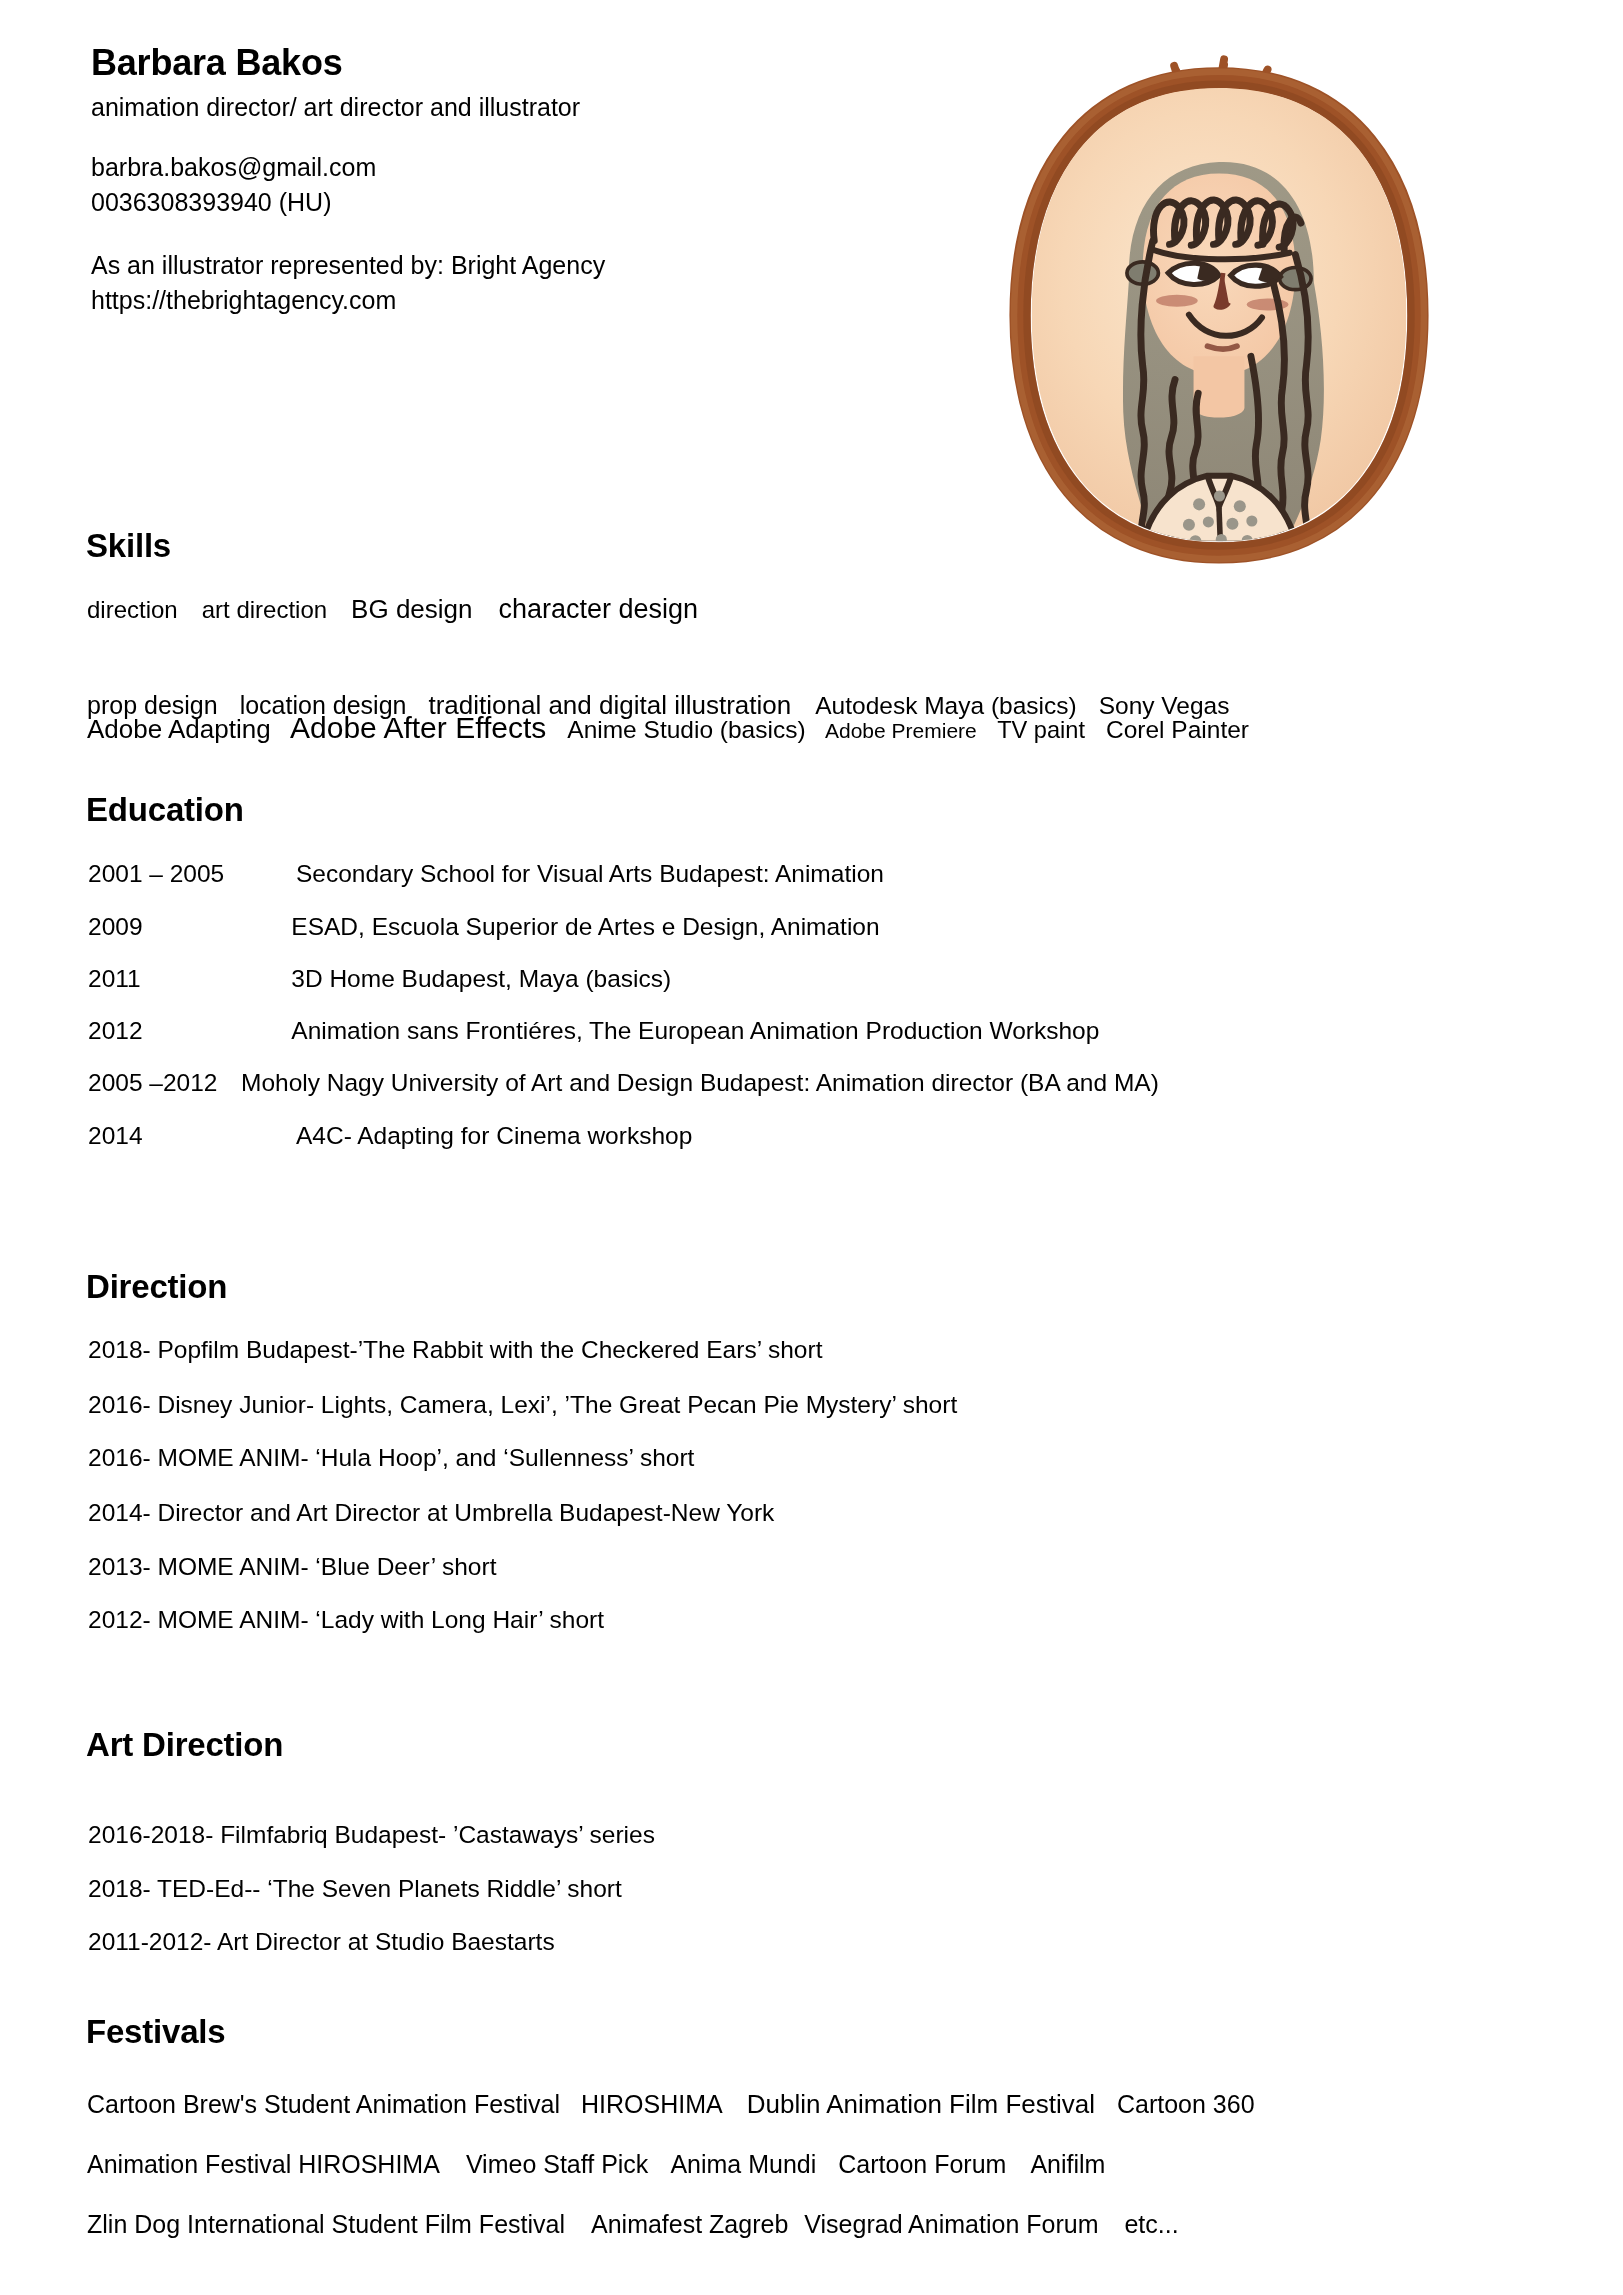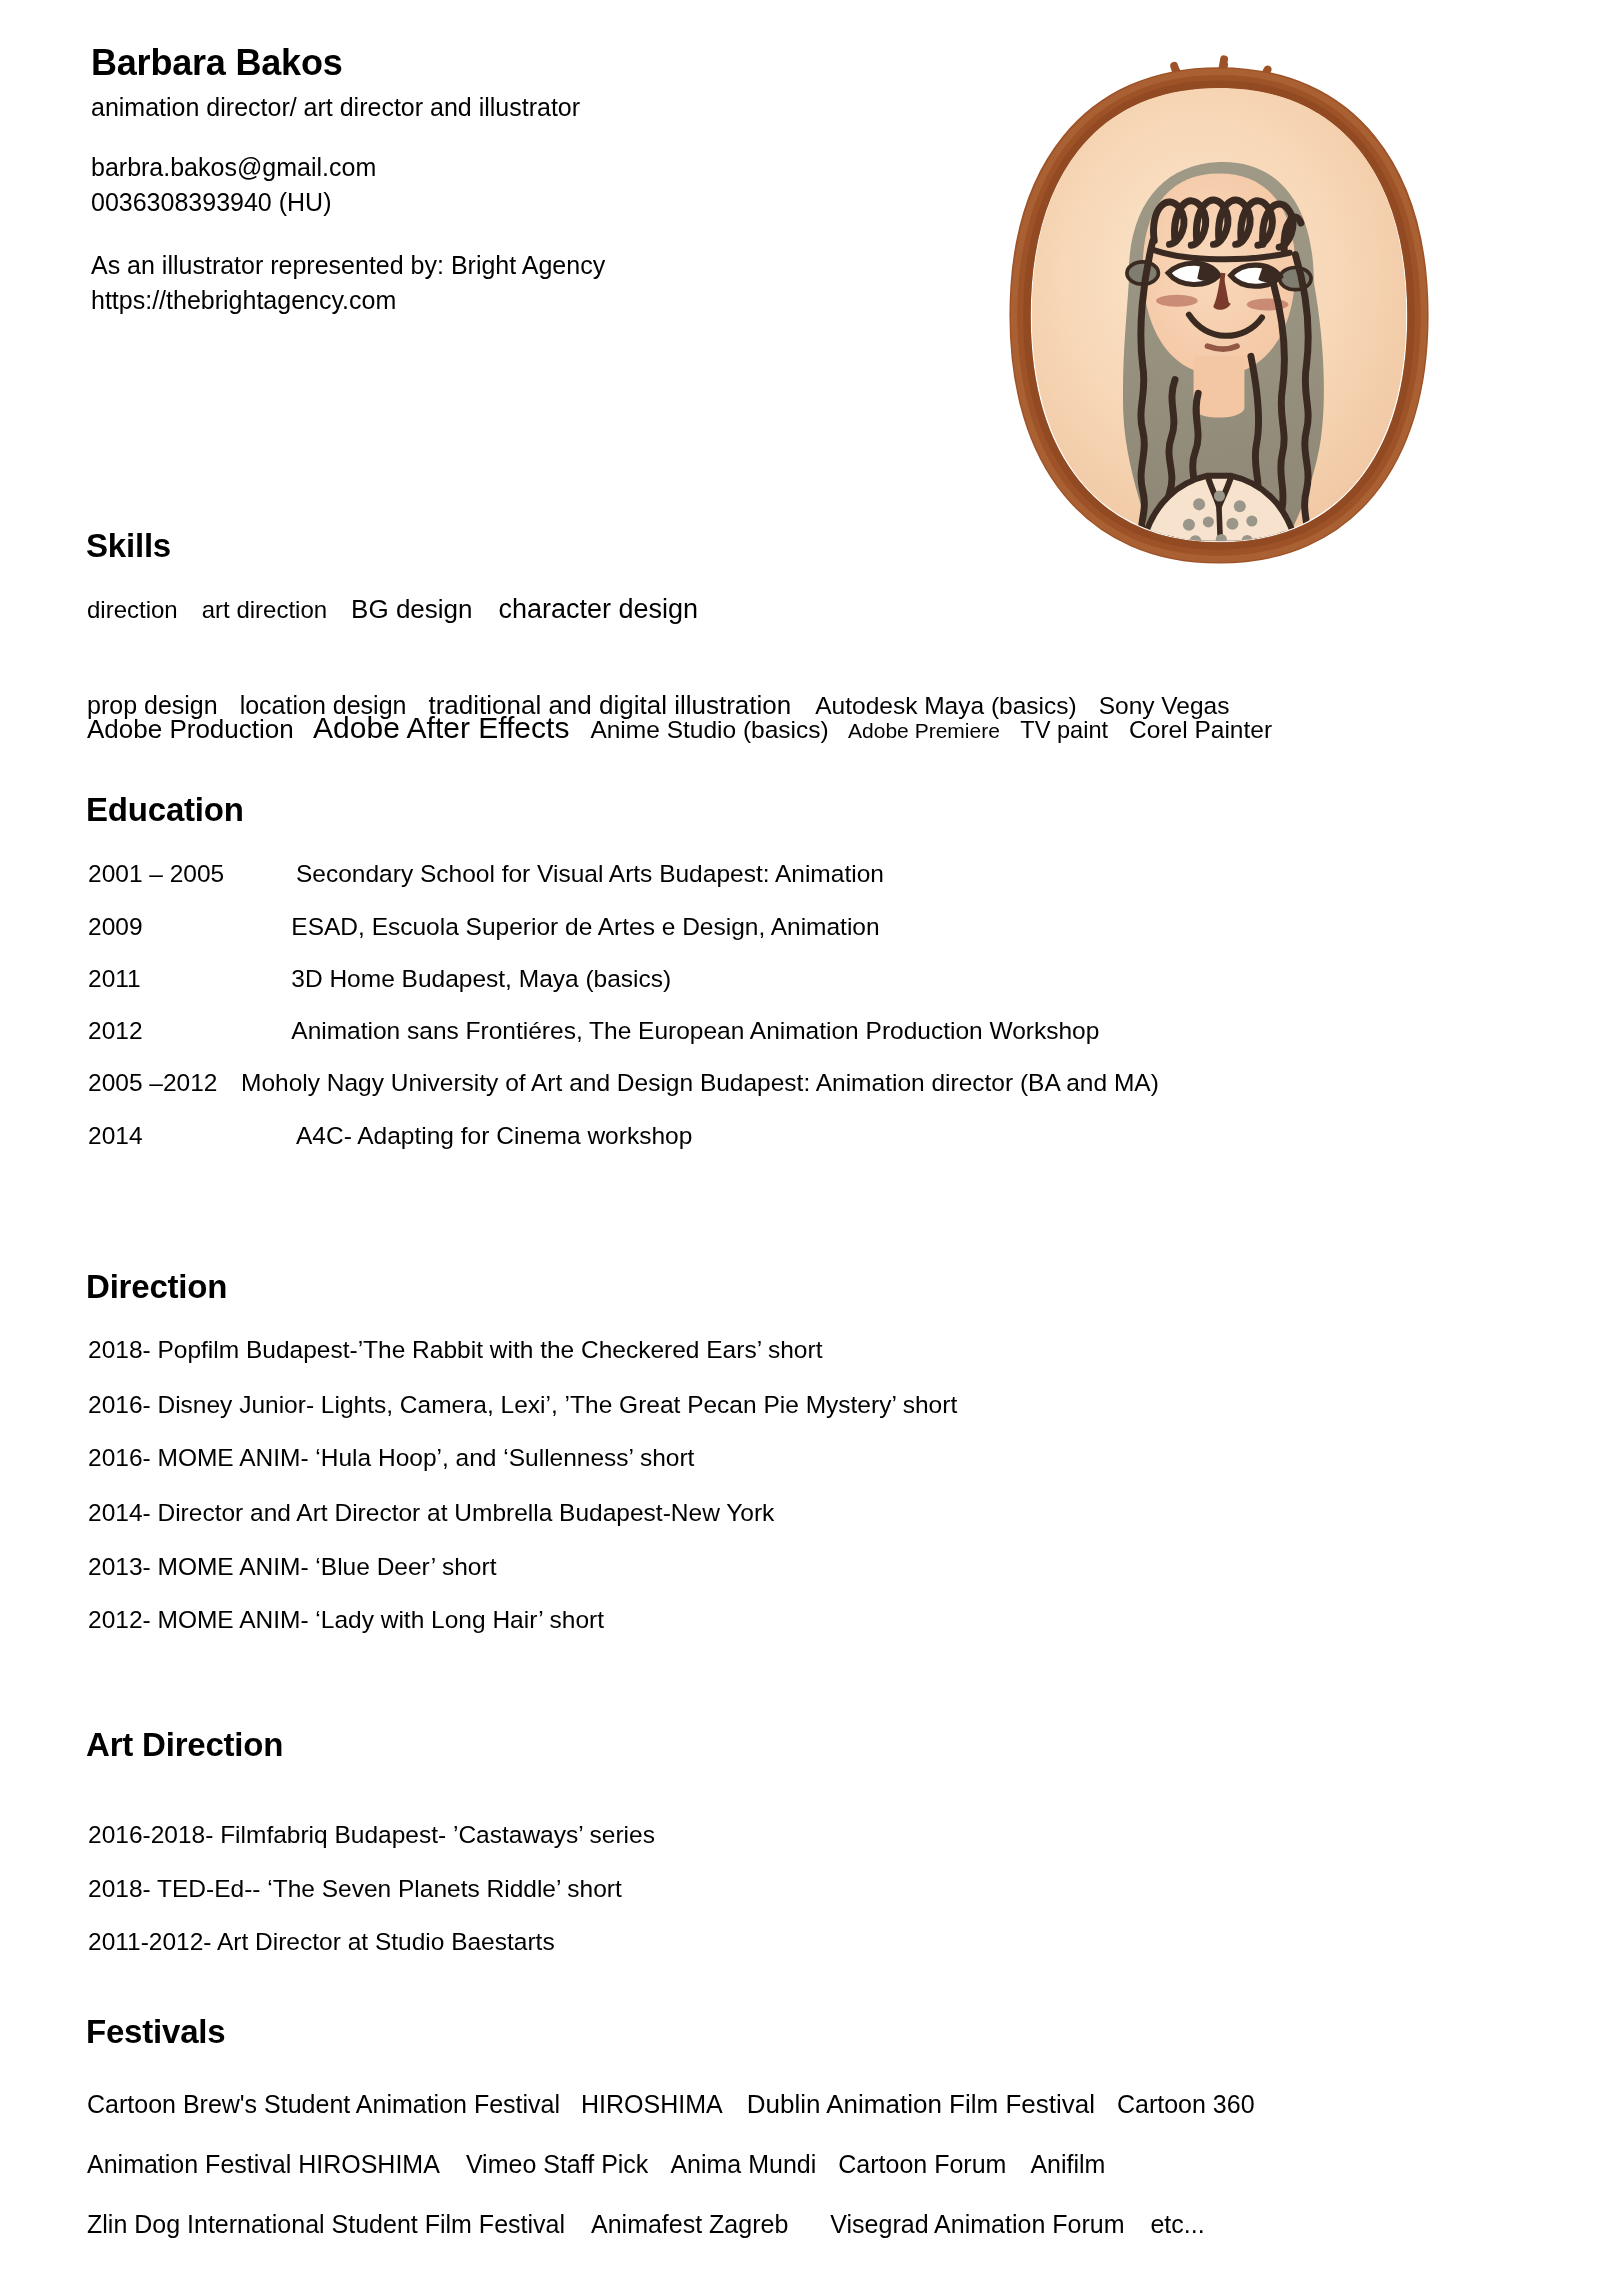--- a/index.html
+++ b/index.html
@@ -258,21 +258,21 @@
       <span class="tag" style="font-size: 27px; margin-right: 0px;">character design</span>
     </div>
   <div class="tagrow" style="top:692px;">
       <span class="tag" style="font-size: 25px; margin-right: 22px;">prop design</span>
       <span class="tag" style="font-size: 25px; margin-right: 22px;">location design</span>
       <span class="tag" style="font-size: 26px; margin-right: 24px;">traditional and digital illustration</span>
       <span class="tag" style="font-size: 24.5px; margin-right: 22px;">Autodesk Maya (basics)</span>
       <span class="tag" style="font-size: 24.5px; margin-right: 0px;">Sony Vegas</span>
     </div>
   <div class="tagrow" style="top:713px;">
-      <span class="tag" style="font-size: 26px; margin-right: 19.4px;">Adobe Production</span>
+      <span class="tag" style="font-size: 26px; margin-right: 19.4px;">Adobe Adapting</span>
       <span class="tag" style="font-size: 30px; margin-right: 21px;">Adobe After Effects</span>
       <span class="tag" style="font-size: 24.5px; margin-right: 19.4px;">Anime Studio (basics)</span>
       <span class="tag" style="font-size: 21px; margin-right: 20.4px;">Adobe Premiere</span>
       <span class="tag" style="font-size: 23.6px; margin-right: 21px;">TV paint</span>
       <span class="tag" style="font-size: 24.5px; margin-right: 0px;">Corel Painter</span>
     </div>
 
   <h2 class="section-title" style="top:791px;">Education</h2>
   <div id="education-list">
       <div class="ed-row" style="top: 862px;">
@@ -327,19 +327,19 @@
     </div>
   <div class="tagrow" style="top:2152px;">
       <span class="tag" style="font-size: 25px; margin-right: 26px;">Animation Festival HIROSHIMA</span>
       <span class="tag" style="font-size: 25px; margin-right: 22px;">Vimeo Staff Pick</span>
       <span class="tag" style="font-size: 25px; margin-right: 22px;">Anima Mundi</span>
       <span class="tag" style="font-size: 25px; margin-right: 24px;">Cartoon Forum</span>
       <span class="tag" style="font-size: 25px; margin-right: 0px;">Anifilm</span>
     </div>
   <div class="tagrow" style="top:2212px;">
       <span class="tag" style="font-size: 25px; margin-right: 26px;">Zlin Dog International Student Film Festival</span>
-      <span class="tag" style="font-size: 25px; margin-right: 42px;">Animafest Zagreb</span>
+      <span class="tag" style="font-size: 25px; margin-right: 16px;">Animafest Zagreb</span>
       <span class="tag" style="font-size: 25px; margin-right: 26px;">Visegrad Animation Forum</span>
       <span class="tag" style="font-size: 25px; margin-right: 0px;">etc...</span>
     </div>
 
 </div>
 
 
 </body></html>

